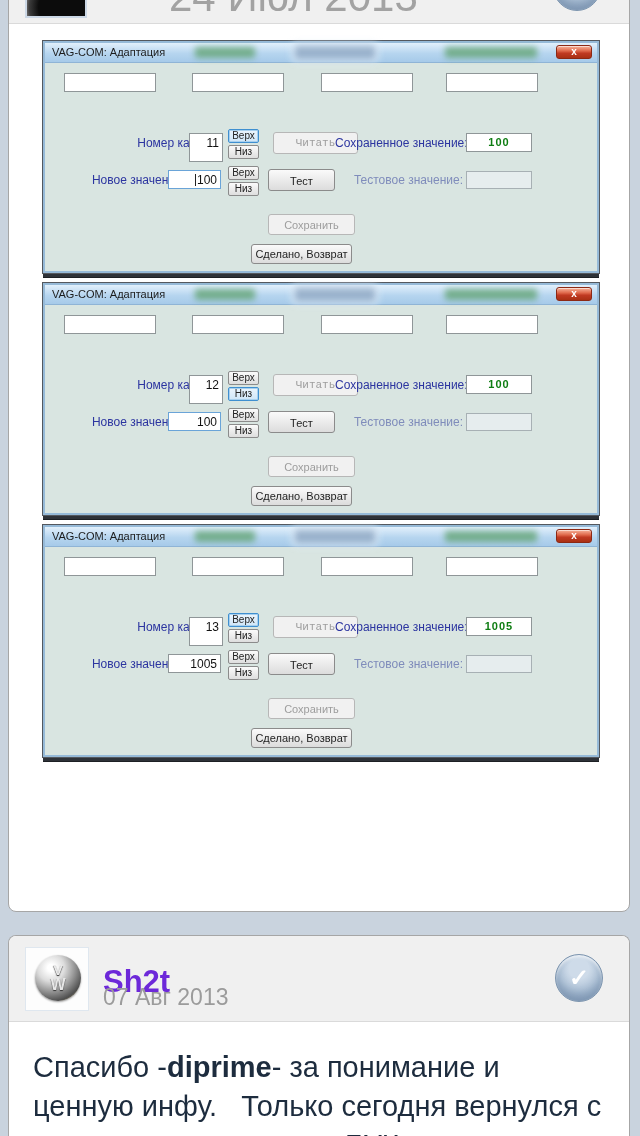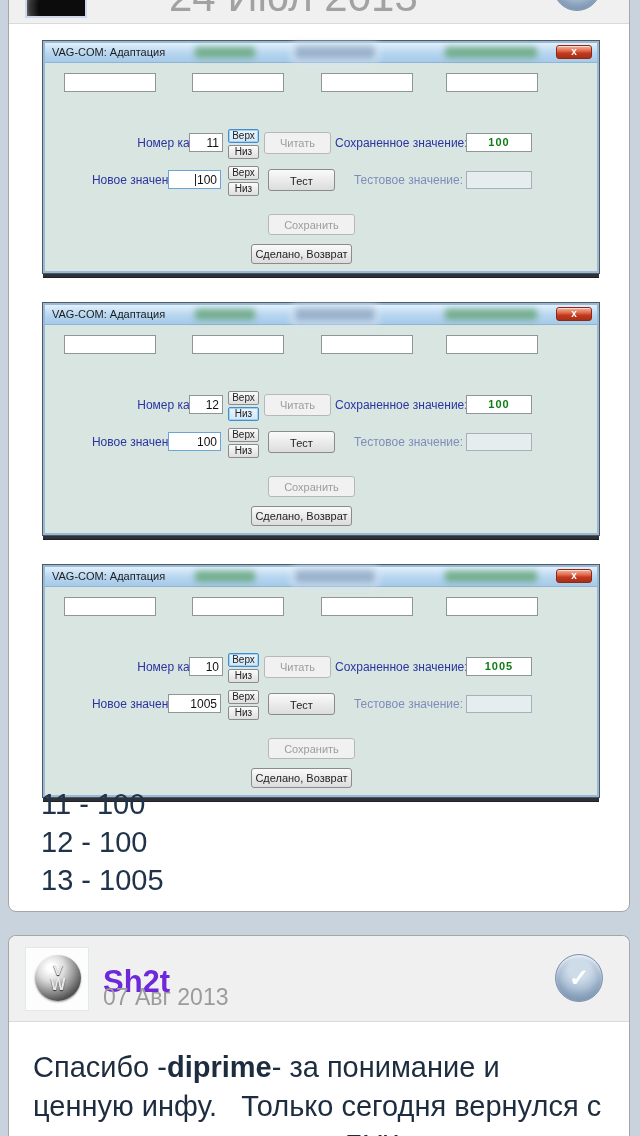--- a/index.html
+++ b/index.html
@@ -57,21 +57,21 @@
     box-shadow:inset 0 -7px 9px rgba(30,60,100,.22), inset 0 2px 3px rgba(255,255,255,.75);
     color:#fff;font-size:24px;font-weight:bold;text-align:center;line-height:46px;
   }
   .check1{right:28px;top:52px;}
   .check2{right:26px;top:18px;}
 
   
   .vag-stack{position:absolute;left:34px;top:130px;width:556px;}
   .vag-window{
     position:relative;width:556px;height:232px;box-sizing:border-box;
-    background:#d9e5e1;border:2px solid #96bad8;margin-bottom:30px;
+    background:#d9e5e1;border:2px solid #96bad8;margin-bottom:10px;
     box-shadow:0 0 0 1px #54585e, 0 4px 0 0 #2e3238, 0 5px 0 0 #1d2024;
   }
   .vag-titlebar{
     position:relative;height:19px;
     background:linear-gradient(#e2f0fc, #b6d5ef 55%, #a6cae9);
     border-bottom:1px solid #8fb4d6;
   }
   .vag-title{
     position:absolute;left:7px;top:3px;font-size:11px;color:#1c1c1c;
   }
@@ -93,21 +93,21 @@
   }
   .empty-input{top:11px;height:19px;width:92px;}
   .e1{left:19px;} .e2{left:147px;} .e3{left:276px;} .e4{left:401px;}
   .lbl{
     position:absolute;font-size:12px;color:#2c35a0;text-align:right;white-space:nowrap;
   }
   .lbl-ch{left:30px;top:74px;width:145px;}
   .lbl-stored{left:290px;top:74px;width:128px;}
   .lbl-new{left:10px;top:111px;width:130px;}
   .lbl-testval{left:290px;top:111px;width:128px;color:#7f8cbb;}
-  .inp-ch{left:144px;top:71px;width:34px;height:19px;text-align:right;padding:2px 3px 0 0;}
+  .inp-ch{left:144px;top:71px;width:34px;height:29px;text-align:right;padding:2px 3px 0 0;}
   .inp-stored{
     left:421px;top:71px;width:66px;height:19px;text-align:center;padding-top:2px;
     color:#0e7d12;font-weight:bold;font-size:11px;letter-spacing:1px;
   }
   .inp-new{left:123px;top:108px;width:53px;height:19px;text-align:right;padding:2px 3px 0 0;}
   .inp-new.focus-border{border:1px solid #6aa4d8;}
   .caret{display:none;border-left:1px solid #222;height:12px;vertical-align:-2px;margin-right:1px;}
   .has-caret .caret{display:inline-block;}
   .inp-testval{
     left:421px;top:109px;width:66px;height:18px;background:#e6edee;border:1px solid #a7b0b4;
@@ -119,21 +119,21 @@
   }
   .ch-up{top:67px;} .ch-down{top:83px;}
   .new-up{top:104px;} .new-down{top:120px;}
   .sbtn.focused{border:1px solid #3f8fd0;background:linear-gradient(#ecf5fd,#cfe6f8);box-shadow:0 0 0 1px #a8d0ee inset;}
   .btn{
     position:absolute;box-sizing:border-box;border-radius:3px;
     background:linear-gradient(#fafafa,#dcdcdc);border:1px solid #8b8b8b;
     font-size:11px;color:#1f1f1f;text-align:center;
   }
   .btn.disabled{color:#9d9d9d;border-color:#b7b7b7;background:#f1f1f1;}
-  .btn-read{left:219px;top:70px;width:67px;height:22px;line-height:21px;}
+  .btn-read{left:228px;top:70px;width:85px;height:22px;line-height:21px;font-family:Liberation Mono, monospace;}
   .btn-test{left:223px;top:107px;width:67px;height:22px;line-height:22px;}
   .btn-save{left:223px;top:152px;width:87px;height:21px;line-height:20px;}
   .btn-done{left:206px;top:182px;width:101px;height:20px;line-height:19px;text-align:center;}
 
   
   .results{position:absolute;left:32px;top:874px;}
   .result-line{font-size:29px;line-height:38px;color:#20334a;}
   .post-body{
     padding:26px 24px 0 24px;font-size:29px;line-height:39px;color:#1d2c3e;
     white-space:pre-wrap;
@@ -229,46 +229,41 @@
       <span class="blob blob3"></span>
       <span class="vag-close">x</span>
     </div>
     <div class="vag-body">
       <span class="empty-input e1"></span>
       <span class="empty-input e2"></span>
       <span class="empty-input e3"></span>
       <span class="empty-input e4"></span>
 
       <span class="lbl lbl-ch">Номер канала:</span>
-      <span class="inp inp-ch">10</span>
+      <span class="inp inp-ch">13</span>
       <span class="sbtn ch-up focused">Верх</span>
       <span class="sbtn ch-down">Низ</span>
       <span class="btn btn-read disabled">Читать</span>
       <span class="lbl lbl-stored">Сохраненное значение:</span>
       <span class="inp inp-stored">1005</span>
 
       <span class="lbl lbl-new">Новое значение:</span>
       <span class="inp inp-new"><span>1005</span></span>
       <span class="sbtn new-up">Верх</span>
       <span class="sbtn new-down">Низ</span>
       <span class="btn btn-test">Тест</span>
       <span class="lbl lbl-testval">Тестовое значение:</span>
       <span class="inp inp-testval"></span>
 
       <span class="btn btn-save disabled">Сохранить</span>
       <span class="btn btn-done">Сделано, Возврат</span>
     </div>
   </div>
 </div>
 
-  <div class="results">
-    <div class="result-line">11 - 100</div>
-    <div class="result-line">12 - 100</div>
-    <div class="result-line">13 - 1005</div>
-  </div>
 </div>
 
 <div class="card card2">
   <div class="post-header ph2">
     <div class="avatar avatar-vw">
       <div class="vw-circle">
         <div class="vw-letter vw-v">V</div>
         <div class="vw-letter vw-w">W</div>
       </div>
     </div>

